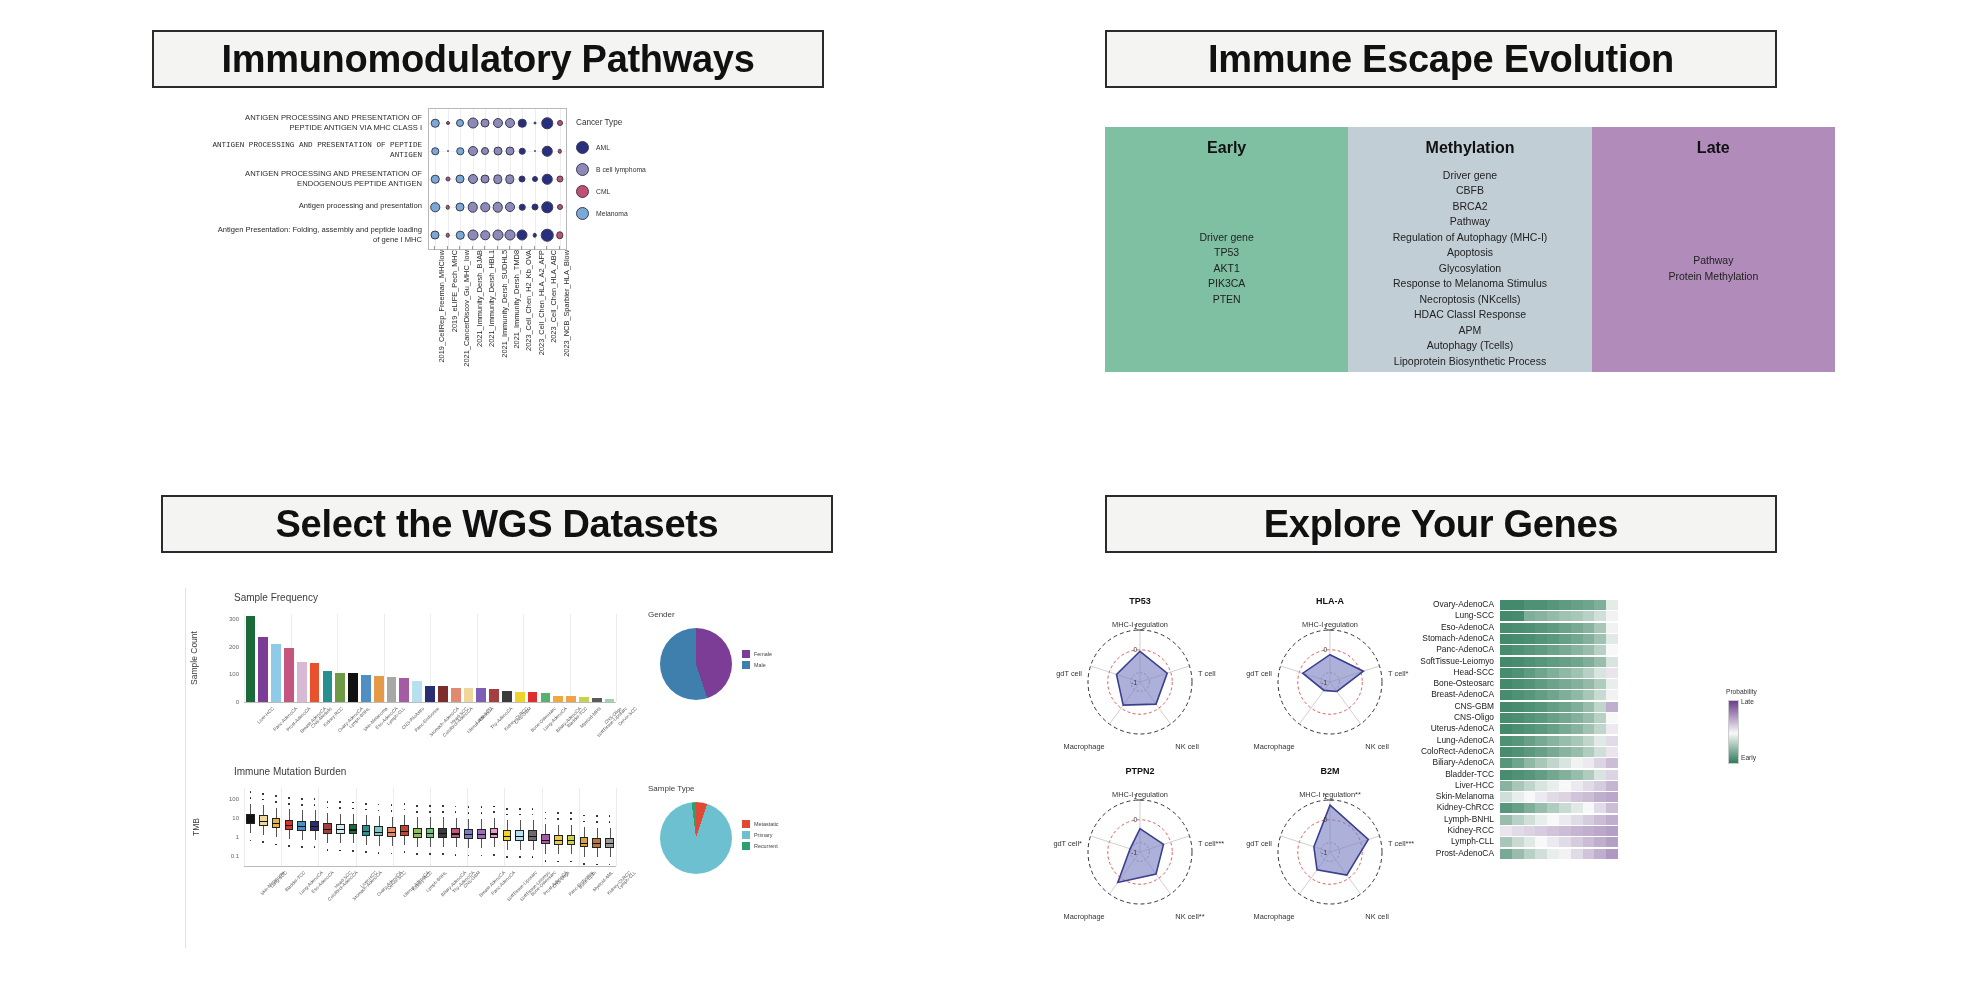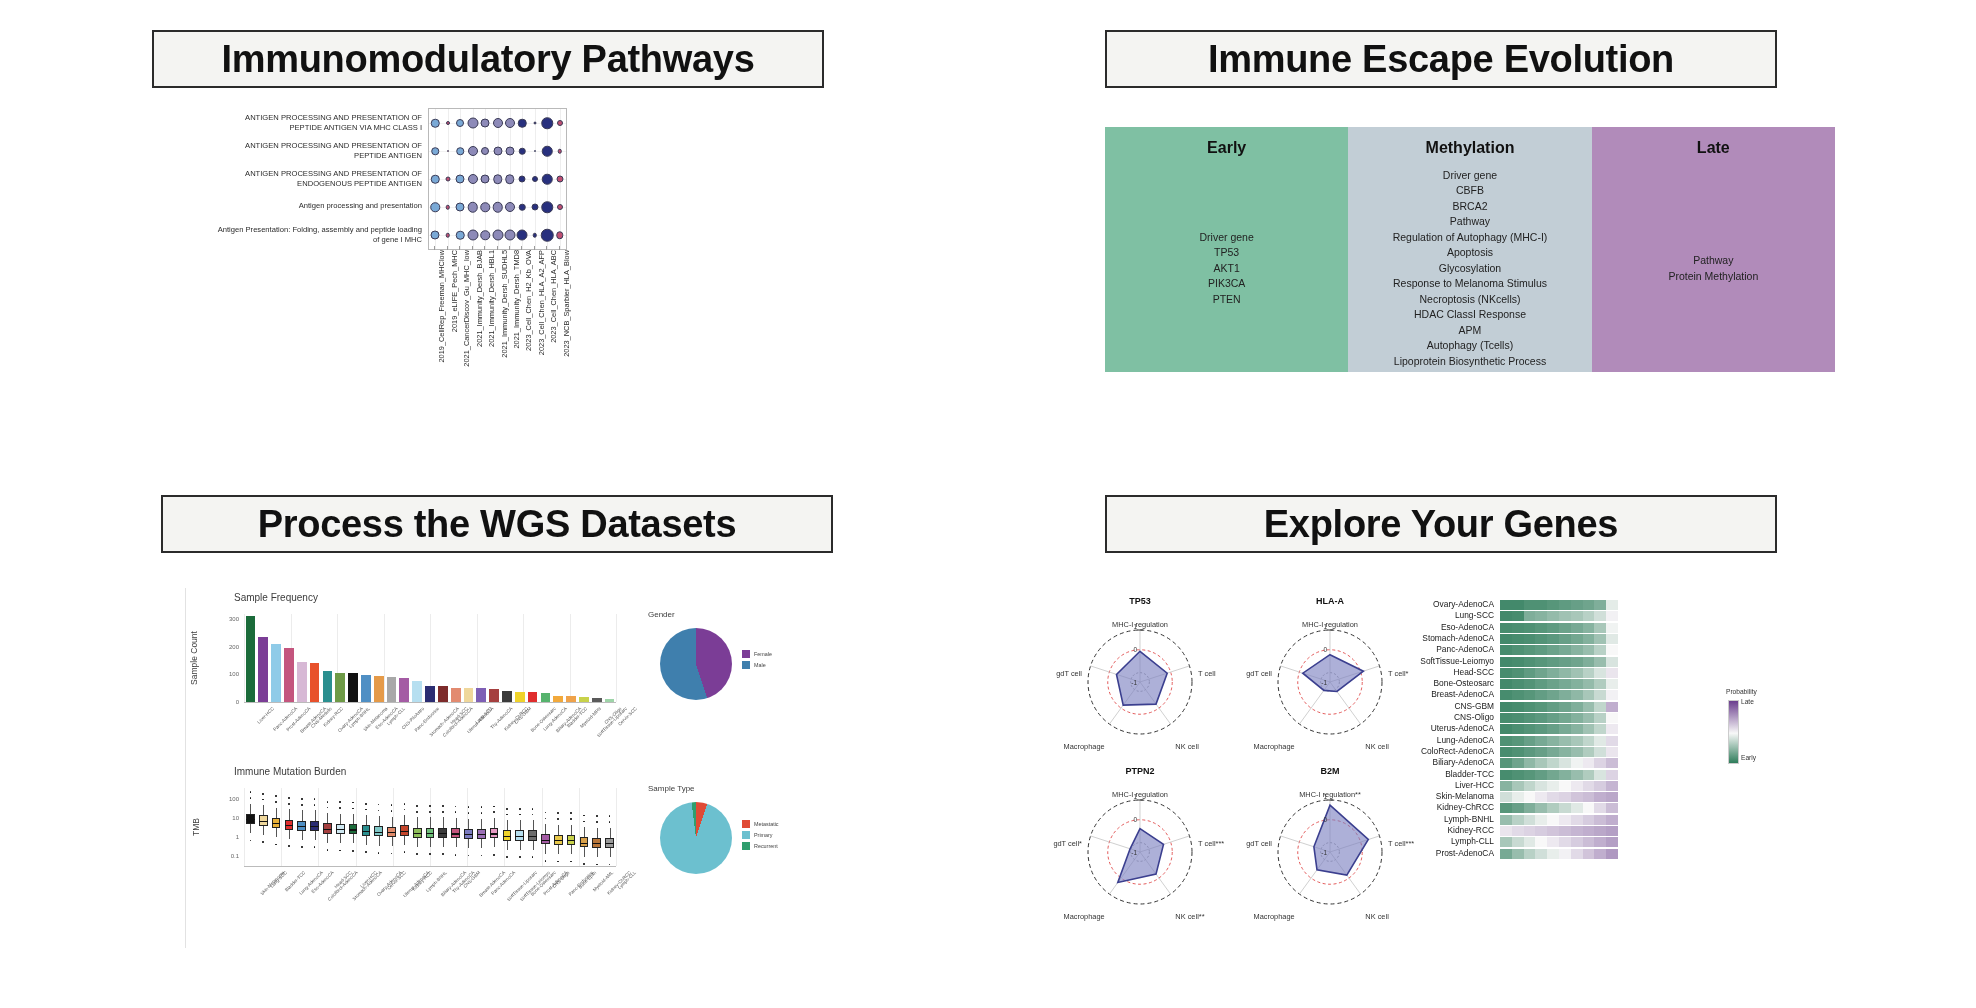--- a/index.html
+++ b/index.html
@@ -107,21 +107,21 @@
 </head>
 <body>
 
 <div class="banner panel" style="left:152px;top:30px;width:672px;height:58px;">
   <span class="banner-txt">Immunomodulatory Pathways</span>
 </div>
 
 <div class="fig" id="dotplot-wrap">
   <div class="dp-rowlabels" id="dp-rowlabels">
       <div class="dp-rowlabel" style="top: 14px;">ANTIGEN PROCESSING AND PRESENTATION OF PEPTIDE ANTIGEN VIA MHC CLASS I</div>
-      <div class="dp-rowlabel" style="top: 42px;">ANTIGEN PROCESSING AND PRESENTATION OF PEPTIDE ANTIGEN</div>
+      <div class="dp-rowlabel" style="top: 42px; font-family: Liberation Mono, monospace;">ANTIGEN PROCESSING AND PRESENTATION OF PEPTIDE ANTIGEN</div>
       <div class="dp-rowlabel" style="top: 70px;">ANTIGEN PROCESSING AND PRESENTATION OF ENDOGENOUS PEPTIDE ANTIGEN</div>
       <div class="dp-rowlabel" style="top: 98px;">Antigen processing and presentation</div>
       <div class="dp-rowlabel" style="top: 126px;">Antigen Presentation: Folding, assembly and peptide loading of gene I MHC</div>
     </div>
   <div class="dp-grid" id="dp-grid">
       <div class="dp-vline" style="left: 6.22727px;"></div>
       <div class="dp-vline" style="left: 18.6818px;"></div>
       <div class="dp-vline" style="left: 31.1364px;"></div>
       <div class="dp-vline" style="left: 43.5909px;"></div>
       <div class="dp-vline" style="left: 56.0455px;"></div>
@@ -209,20 +209,41 @@
       <div class="dp-xlabel" style="left: 83.9545px;">2021_Immunity_Dersh_TMD8</div>
       <div class="dp-tick" style="left: 93.4091px;"></div>
       <div class="dp-xlabel" style="left: 96.4091px;">2023_Cell_Chen_H2_Kb_OVA</div>
       <div class="dp-tick" style="left: 105.864px;"></div>
       <div class="dp-xlabel" style="left: 108.864px;">2023_Cell_Chen_HLA_A2_AFP</div>
       <div class="dp-tick" style="left: 118.318px;"></div>
       <div class="dp-xlabel" style="left: 121.318px;">2023_Cell_Chen_HLA_ABC</div>
       <div class="dp-tick" style="left: 130.773px;"></div>
       <div class="dp-xlabel" style="left: 133.773px;">2023_NCB_Sparbier_HLA_Blow</div>
     </div>
+  <div class="dp-legend">
+    <div class="dp-legend-title">Cancer Type</div>
+    <div id="dp-legend-rows">
+        <div class="dp-legend-row">
+          <span class="dp-legend-swatch" style="background: rgb(40, 48, 126);"></span>
+          <span class="dp-legend-label">AML</span>
+        </div>
+        <div class="dp-legend-row">
+          <span class="dp-legend-swatch" style="background: rgb(141, 138, 184);"></span>
+          <span class="dp-legend-label">B cell lymphoma</span>
+        </div>
+        <div class="dp-legend-row">
+          <span class="dp-legend-swatch" style="background: rgb(192, 79, 114);"></span>
+          <span class="dp-legend-label">CML</span>
+        </div>
+        <div class="dp-legend-row">
+          <span class="dp-legend-swatch" style="background: rgb(122, 169, 214);"></span>
+          <span class="dp-legend-label">Melanoma</span>
+        </div>
+      </div>
+  </div>
 </div>
 
 <div class="banner panel" style="left:1105px;top:30px;width:672px;height:58px;">
   <span class="banner-txt">Immune Escape Evolution</span>
 </div>
 
 <div class="fig" id="escape">
     <div class="esc-col early" style="background: rgb(127, 192, 163);">
       <div class="esc-head">Early</div>
       <div class="esc-items">
@@ -254,21 +275,21 @@
     <div class="esc-col late" style="background: rgb(177, 139, 186);">
       <div class="esc-head">Late</div>
       <div class="esc-items">
         <div class="esc-item">Pathway</div>
         <div class="esc-item">Protein Methylation</div>
       </div>
     </div>
   </div>
 
 <div class="banner panel" style="left:161px;top:495px;width:672px;height:58px;">
-  <span class="banner-txt">Process the WGS Datasets</span>
+  <span class="banner-txt">Select the WGS Datasets</span>
 </div>
 
 <div class="fig" id="wgs">
     <div class="sub-title" style="position: absolute; left: 48px; top: 4px;">Sample Frequency</div>
     <div class="axis-title" style="position: absolute; left: 8px; top: 70px; transform: rotate(-90deg) translate(-50%, -50%); transform-origin: left top; white-space: nowrap;">Sample Count</div>
     <div style="position: absolute; left: 58px; top: 26px; width: 372px; height: 88px; border-bottom: 0.8px solid rgb(187, 187, 187);">
       <div class="tick-lbl" style="position: absolute; right: 377px; top: 84.5px;">0</div>
       <div class="tick-lbl" style="position: absolute; right: 377px; top: 57px;">100</div>
       <div class="tick-lbl" style="position: absolute; right: 377px; top: 29.5px;">200</div>
       <div class="tick-lbl" style="position: absolute; right: 377px; top: 2px;">300</div>

